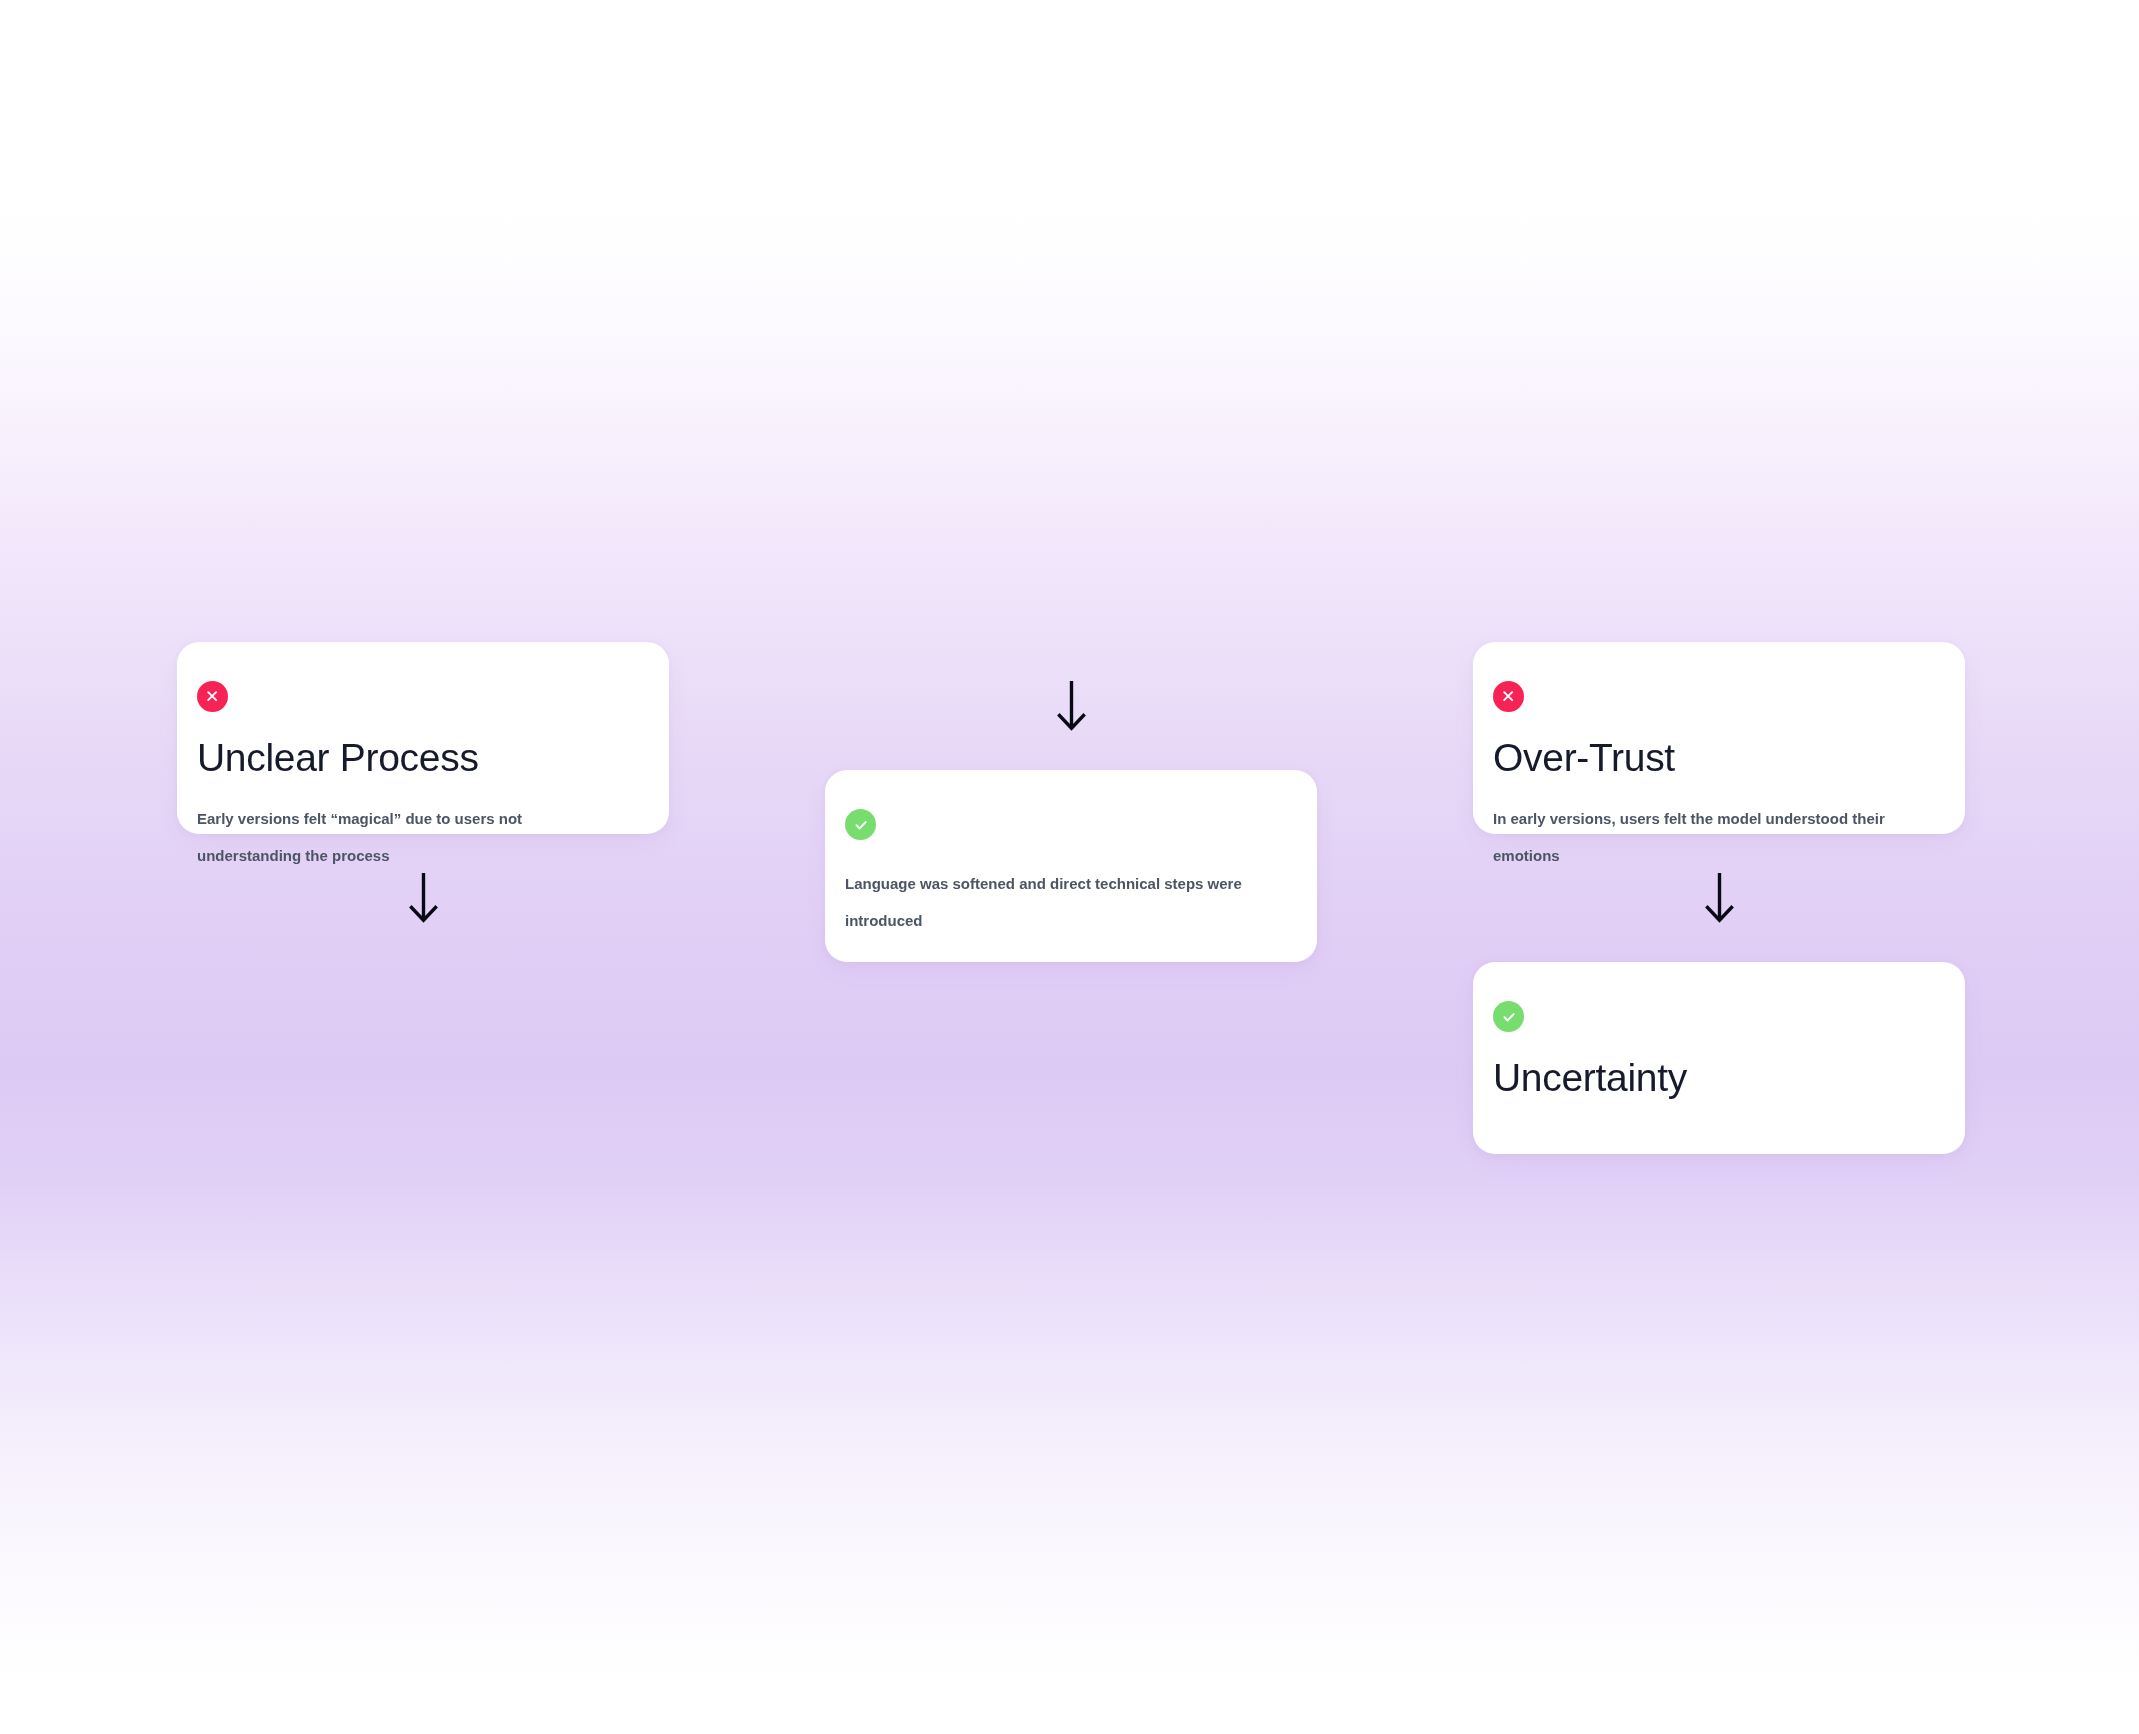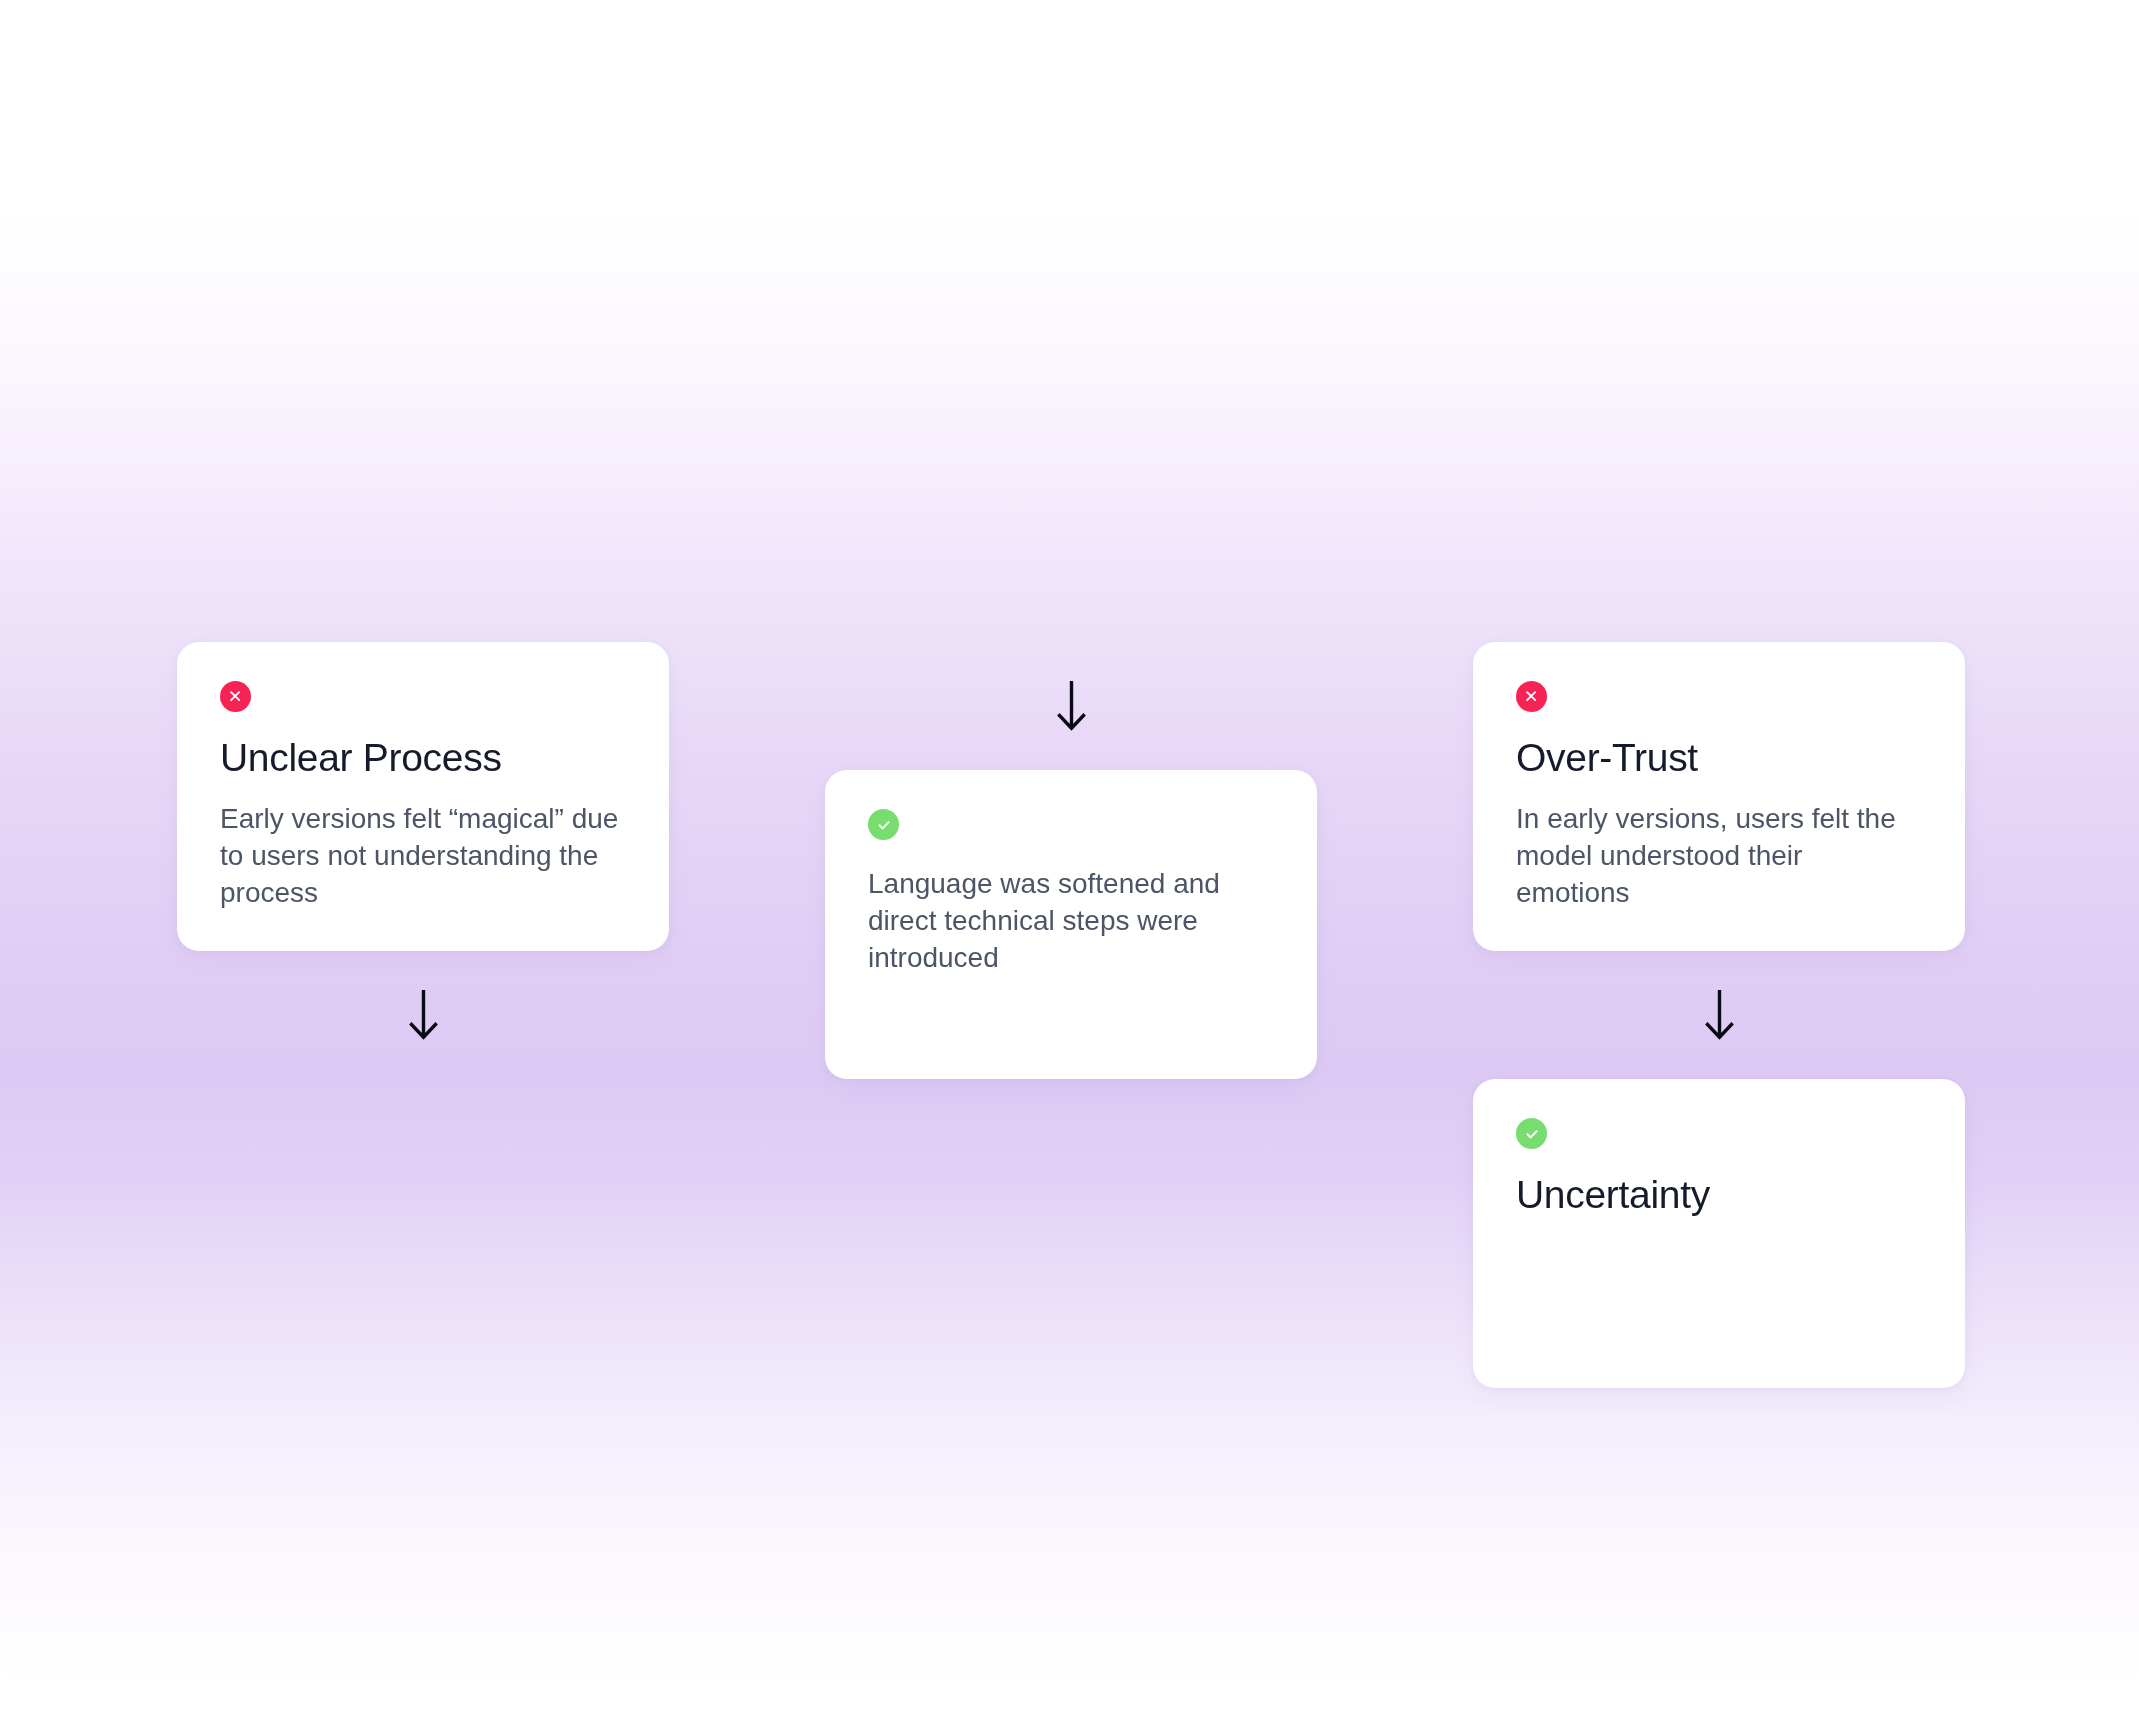--- a/index.html
+++ b/index.html
@@ -68,24 +68,24 @@
   }
 
   .column {
     display: flex;
     flex-direction: column;
     align-items: stretch;
   }
 
   .card {
     width: 492px;
-    height: 309px;
+    height: 192px;
     background: #ffffff;
     border-radius: 22px;
-    padding: 39px 43px 0 43px;
+    padding: 39px 43px 0 20px;
     box-shadow: 0 1.5px 7.4px rgba(108, 70, 160, 0.045),
                 0 7.4px 25px rgba(108, 70, 160, 0.05);
   }
 
   .badge {
     width: 31px;
     height: 31px;
     border-radius: 50%;
     display: flex;
     align-items: center;
@@ -101,22 +101,22 @@
     font-size: 39px;
     font-weight: 400;
     line-height: 1.08;
     letter-spacing: -0.3px;
     color: #161B2C;
     white-space: nowrap;
   }
 
   .card-desc {
     margin-top: 21px;
-    font-size: 28px;
-    font-weight: 400;
+    font-size: 15px;
+    font-weight: 700;
     line-height: 37px;
     color: #4C5565;
     max-width: 416px;
   }
 
   
   .connector {
     height: 128px;
     display: flex;
     align-items: center;

